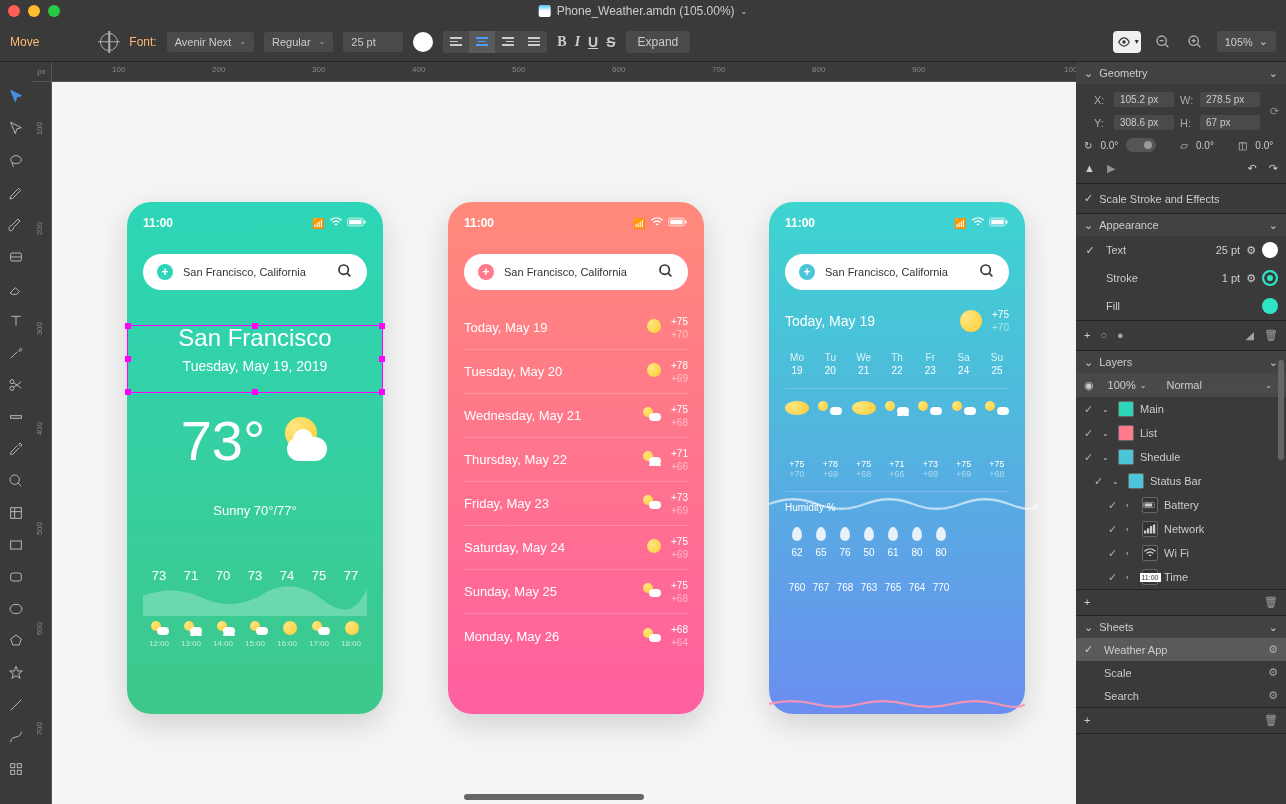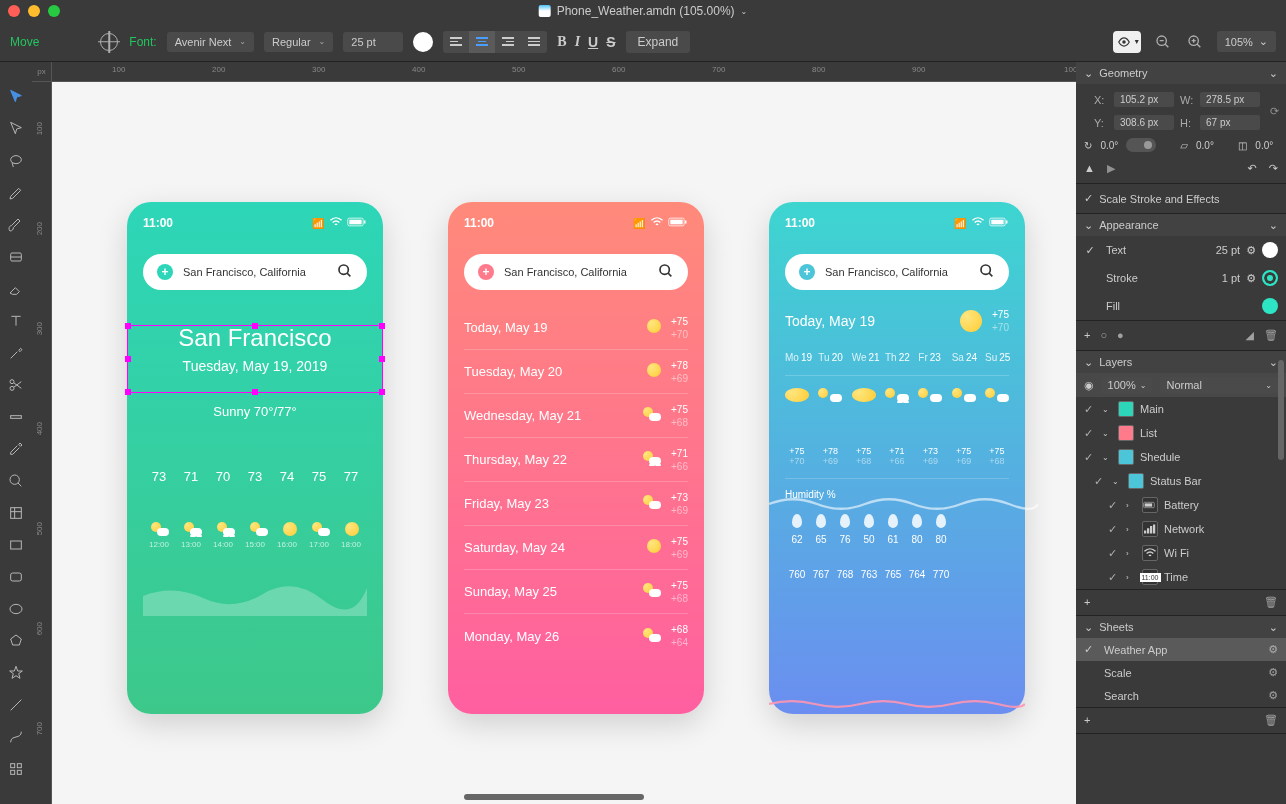--- a/index.html
+++ b/index.html
@@ -10,21 +10,21 @@
     .traffic-lights { display: flex; gap: 8px; }
     .traffic-light { width: 12px; height: 12px; border-radius: 50%; }
     .tl-red { background: #ff5f57; }
     .tl-yellow { background: #ffbd2e; }
     .tl-green { background: #28ca42; }
     .title-center { position: absolute; left: 50%; transform: translateX(-50%); color: #ccc; font-size: 12px; display: flex; align-items: center; gap: 6px; }
     .title-center .doc-icon { width: 12px; height: 12px; background: linear-gradient(180deg, #4fc3f7, #fff 50%); border-radius: 2px; }
 
     
     .toolbar { height: 40px; background: #3a3a3a; border-bottom: 1px solid #222; display: flex; align-items: center; padding: 0 10px; gap: 10px; color: #ccc; font-size: 12px; }
-    .toolbar .label { color: #22c55e; }
+    .toolbar .label { color: #fdba74; }
     .toolbar .dropdown { background: #4a4a4a; padding: 4px 8px; border-radius: 3px; display: flex; align-items: center; gap: 8px; font-size: 11px; }
     .toolbar .dropdown .chev { font-size: 8px; opacity: 0.7; }
     .toolbar .textfield { background: #4a4a4a; padding: 4px 8px; border-radius: 3px; font-size: 11px; width: 60px; text-align: left; }
     .toolbar .color-swatch { width: 20px; height: 20px; border-radius: 50%; background: #fff; }
     .toolbar .align-group { display: flex; gap: 0; background: #4a4a4a; border-radius: 3px; overflow: hidden; }
     .toolbar .align-btn { width: 26px; height: 22px; display: flex; align-items: center; justify-content: center; font-size: 12px; }
     .toolbar .align-btn.active { background: #5a5a5a; }
     .toolbar .format-group { display: flex; gap: 8px; font-size: 14px; font-weight: bold; }
     .toolbar .expand-btn { background: #4a4a4a; padding: 4px 12px; border-radius: 3px; }
     .toolbar-right { margin-left: auto; display: flex; align-items: center; gap: 12px; }
@@ -90,21 +90,21 @@
 
     .forecast-row { display: flex; justify-content: space-between; align-items: center; height: 44px; border-bottom: 1px solid rgba(255,255,255,0.2); font-size: 13px; }
     .forecast-row:last-child { border-bottom: none; }
     .forecast-right { display: flex; align-items: center; gap: 10px; }
     .forecast-temps { text-align: right; font-size: 10px; line-height: 1.3; }
     .forecast-temps .low { opacity: 0.5; }
     .forecast-icon { font-size: 14px; }
 
     .today-row { display: flex; justify-content: space-between; align-items: center; margin-top: 18px; }
     .days-grid { display: flex; justify-content: space-between; margin-top: 18px; font-size: 10px; text-align: center; border-bottom: 1px solid rgba(255,255,255,0.2); padding-bottom: 12px; }
-    .day-col { display: flex; flex-direction: row; align-items: center; gap: 2px; width: 24px; }
+    .day-col { display: flex; flex-direction: column; align-items: center; gap: 2px; width: 24px; }
     .day-col .dayname { opacity: 0.8; }
 
     .icons-row { display: flex; justify-content: space-between; margin-top: 12px; }
     .icons-row span { font-size: 14px; width: 24px; text-align: center; }
     .temps-row { display: flex; justify-content: space-between; margin-top: 44px; font-size: 9px; text-align: center; }
     .temps-row .tcol { width: 24px; }
     .temps-row .hi { color: #fff; }
     .temps-row .lo { opacity: 0.5; }
     .section-label { font-size: 10px; margin-top: 12px; border-top: 1px solid rgba(255,255,255,0.2); padding-top: 10px; }
     .humidity-row, .pressure-row { display: flex; margin-top: 10px; font-size: 10px; }
@@ -438,20 +438,27 @@
         <div class="search-bar">
           <span class="search-plus">+</span>
           <span class="search-text">San Francisco, California</span>
           <span class="search-mag"><svg width="16" height="16" viewBox="0 0 24 24">
                 <circle cx="10" cy="10" r="7" stroke="#333" stroke-width="2.5" fill="none"></circle>
                 <path d="M15 15l5 5" stroke="#333" stroke-width="2.5"></path>
               </svg></span>
         </div>
         <div class="city-title">San Francisco</div>
         <div class="city-date">Tuesday, May 19, 2019</div>
+        <div class="big-temp">
+          <span>73°</span>
+          <span class="weather-sun-cloud">
+            <span class="sun-circle"></span>
+              <span class="cloud-shape"></span>
+          </span>
+        </div>
         <div class="summary">Sunny 70°/77°</div>
         <svg class="hourly-wave" viewBox="0 0 224 40" preserveAspectRatio="none">
             <path d="M0 20 Q30 8 60 22 T120 18 T180 24 T224 12 V40 H0 Z" fill="#fff"></path>
           </svg>
         <div class="hourly-strip" id="hourly-temps">
             <div class="hourly-col">
               <span class="temp" style="margin-bottom:6px">73</span>
             </div>
             <div class="hourly-col">
               <span class="temp" style="margin-bottom:2px">71</span>

